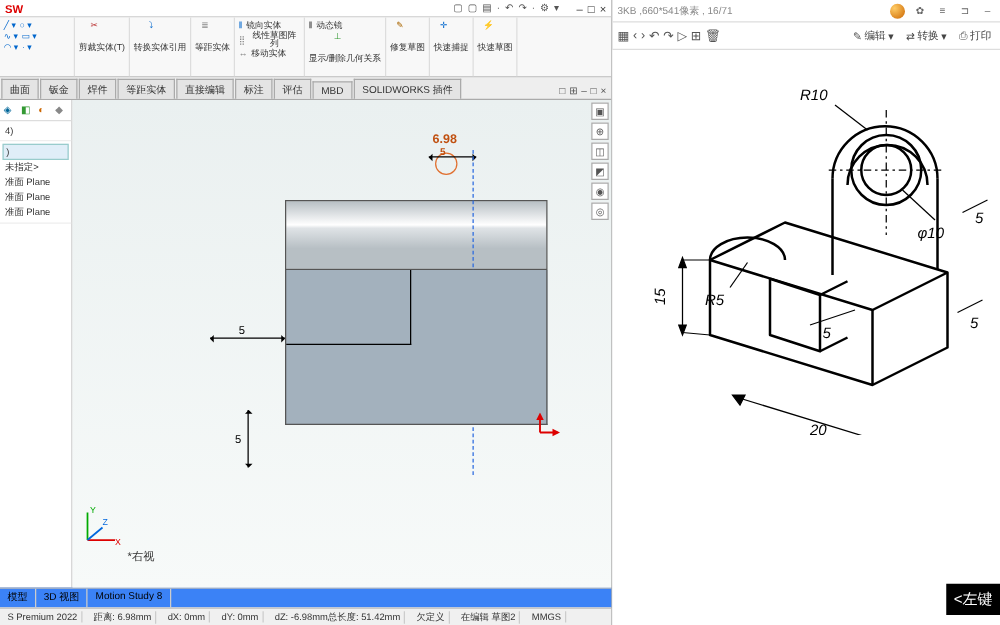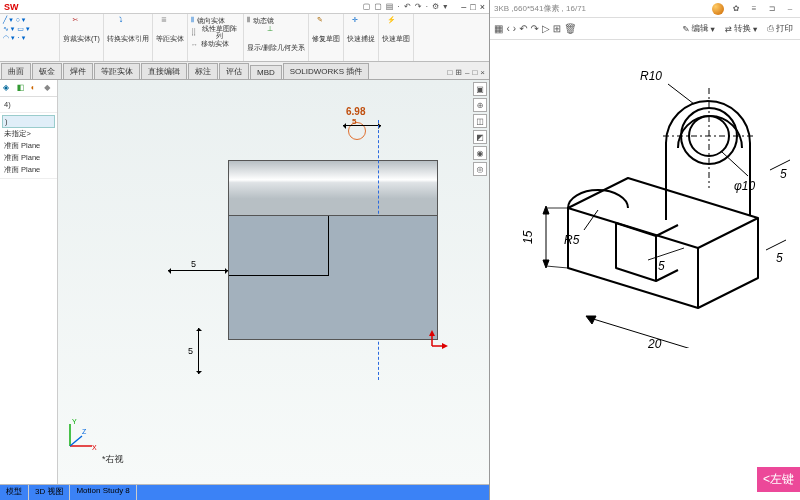--- a/index.html
+++ b/index.html
@@ -80,21 +80,21 @@
 .iv-top .ico { width: 12px; height: 12px; display: inline-flex; align-items: center; justify-content: center; color: #666; }
 
 .iv-tools { height: 22px; border-bottom: 1px solid #ddd; display: flex; align-items: center; font-size: 8.5px; color: #444; padding: 0 4px; gap: 8px; }
 .iv-tools .grp { display: flex; gap: 4px; align-items: center; }
 .iv-tools .tbtn { display: flex; gap: 2px; align-items: center; padding: 1px 3px; border-radius: 2px; }
 .iv-tools .pageicons { display: flex; gap: 3px; font-size: 10px; color: #555; }
 
 .iv-canvas { flex: 1; position: relative; background: #fff; }
 .iv-canvas svg { position: absolute; left: 8px; top: 8px; }
 
-.iv-btn-float { position: absolute; right: 0; bottom: 8px; background: #ec4899; color: #fff; font-size: 12px; padding: 4px 6px; display: flex; align-items: center; gap: 2px; }
+.iv-btn-float { position: absolute; right: 0; bottom: 8px; background: #000000; color: #fff; font-size: 12px; padding: 4px 6px; display: flex; align-items: center; gap: 2px; }
 </style>
 </head>
 <body>
 
 <div class="sw">
 
   <div class="sw-titlebar">
     <span class="logo">SW</span>
     <div class="tool-icons">
       <span>▢</span>
@@ -276,20 +276,30 @@
       </svg>
       <div class="viewlabel">*右视</div>
     </div>
   </div>
 
   <div class="sw-bottom-tabs">
     <span class="btab">模型</span>
     <span class="btab">3D 视图</span>
     <span class="btab">Motion Study 8</span>
   </div>
+  <div class="sw-status">
+    <span class="cell">S Premium 2022</span>
+    <span class="cell">距离: 6.98mm</span>
+    <span class="cell">dX: 0mm</span>
+    <span class="cell">dY: 0mm</span>
+    <span class="cell">dZ: -6.98mm总长度: 51.42mm</span>
+    <span class="cell">欠定义</span>
+    <span class="cell">在编辑 草图2</span>
+    <span class="cell">MMGS</span>
+  </div>
 </div>
 
 <div class="iv">
   <div class="iv-top">
     <span class="info">3KB ,660*541像素 , 16/71</span>
     <div class="right">
       <span class="avatar"></span>
       <span class="ico">✿</span>
       <span class="ico">≡</span>
       <span class="ico">⊐</span>

